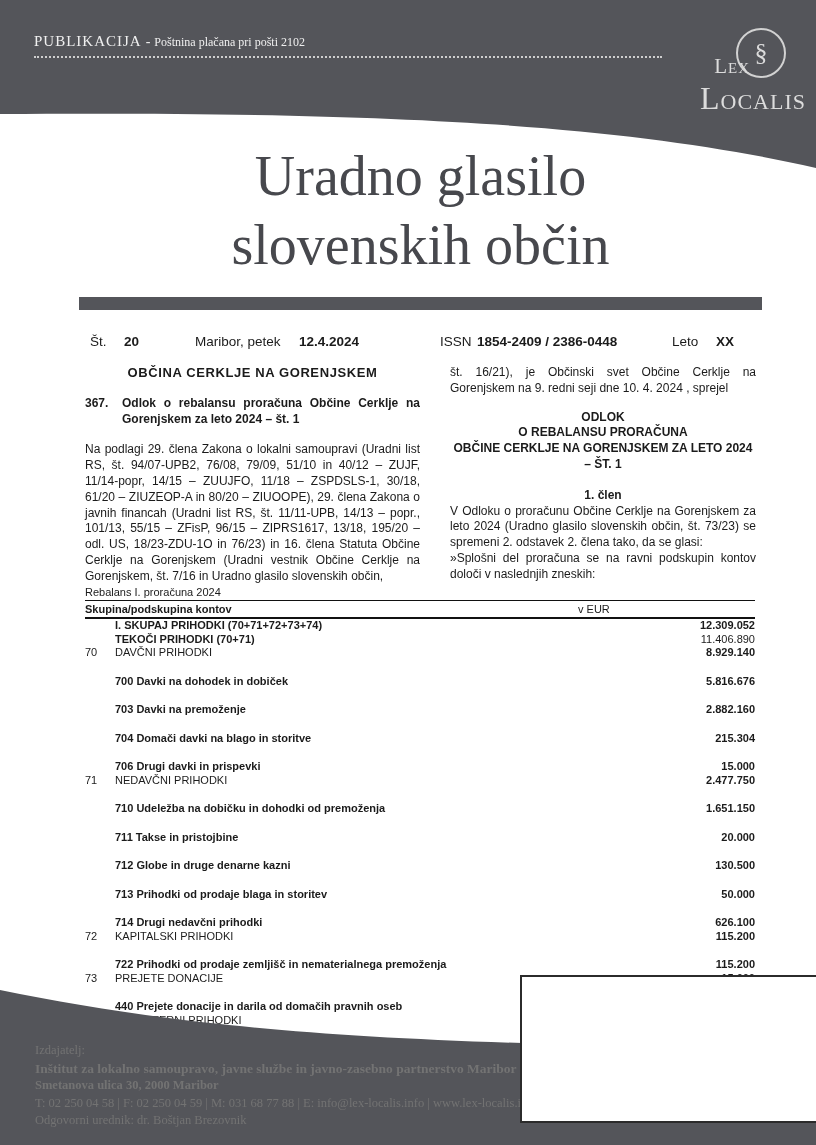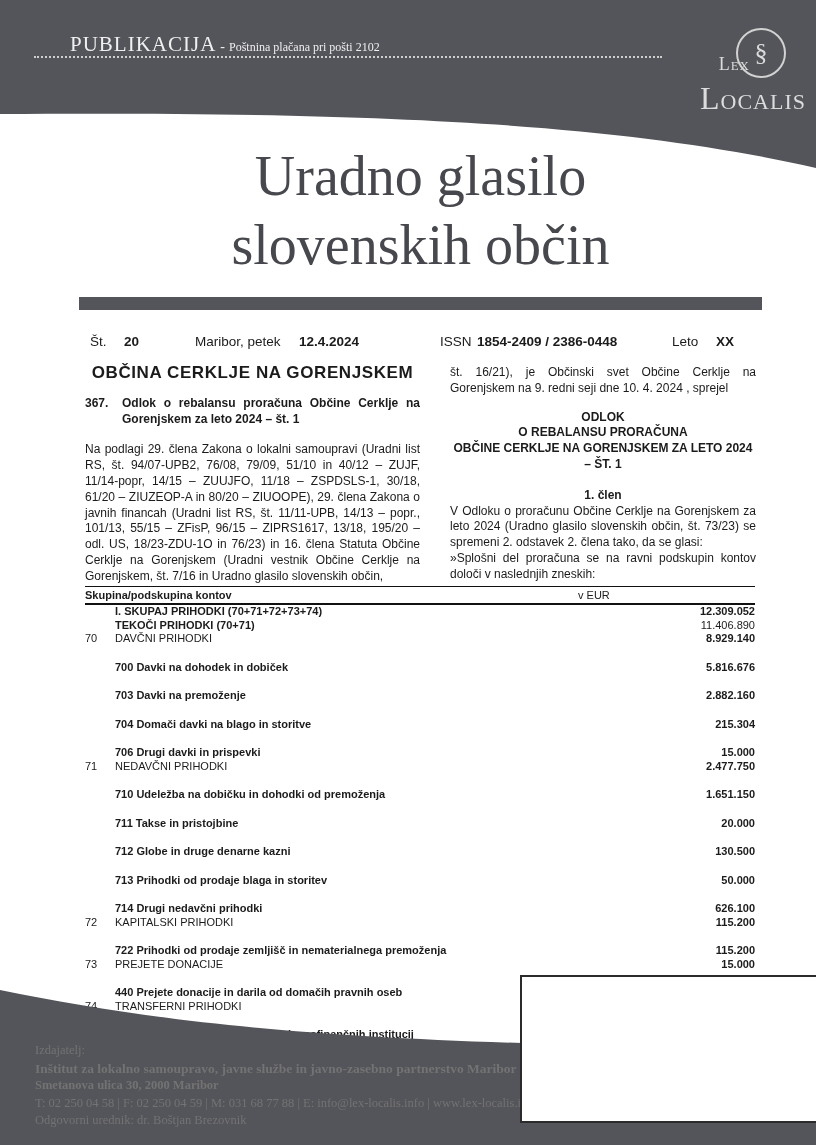--- a/index.html
+++ b/index.html
@@ -5,47 +5,47 @@
   html,body{margin:0;padding:0;background:#888;}
   .page{position:relative;width:816px;height:1145px;background:#fff;margin:0 auto;
         overflow:hidden;font-family:"Liberation Sans",sans-serif;color:#1b1b1b;}
   svg{display:block;}
 
   
   .hdr-shape{position:absolute;top:0;left:0;z-index:1;}
   .hdr-content{position:absolute;top:0;left:0;width:816px;height:170px;z-index:2;
                color:#f0f0f0;font-family:"Liberation Serif",serif;}
   .pub-line{position:absolute;left:34px;top:32px;white-space:nowrap;}
-  .pub-main{font-size:21px;letter-spacing:1px;margin-left:36px;}
+  .pub-main{font-size:15px;letter-spacing:1px;}
   .pub-dash{font-size:14px;}
   .pub-small{font-size:12px;}
   .dotted-rule{position:absolute;left:34px;top:56px;width:628px;height:0;
                border-top:2px dotted #cfcfcf;}
   .logo{position:absolute;top:28px;right:4px;width:180px;height:100px;color:#dcdcdc;}
   .logo-circle{position:absolute;top:0;right:26px;width:46px;height:46px;border:2px solid #d2d2d2;
                border-radius:50%;text-align:center;line-height:46px;font-size:26px;}
-  .logo-lex{position:absolute;top:26px;right:62px;font-size:18px;font-variant:small-caps;
+  .logo-lex{position:absolute;top:26px;right:62px;font-size:21px;font-variant:small-caps;
             letter-spacing:1px;}
   .logo-localis{position:absolute;top:52px;right:6px;font-size:32px;font-variant:small-caps;
                 letter-spacing:1px;}
 
   
   .masthead{position:absolute;top:142px;left:79px;width:683px;text-align:center;z-index:0;
             font-family:"Liberation Serif",serif;font-size:56px;line-height:69px;color:#47484d;}
   .title-bar{position:absolute;top:297px;left:79px;width:683px;height:13px;background:#54555a;}
 
   
   .issuebar{position:absolute;top:334px;left:0;width:816px;height:18px;font-size:13.5px;}
   .issuebar span{position:absolute;white-space:nowrap;}
   .b{font-weight:bold;text-align:center;}
 
   
   .col-left{position:absolute;top:365px;left:85px;width:335px;font-size:12px;line-height:15.8px;}
   .col-right{position:absolute;top:365px;left:450px;width:306px;font-size:12px;line-height:15.8px;}
-  .muni-head{text-align:center;font-weight:bold;font-size:17px;letter-spacing:.6px;}
+  .muni-head{text-align:center;font-weight:bold;font-size:13px;letter-spacing:.6px;}
   .item{display:flex;margin-top:15px;font-weight:bold;}
   .item-num{width:37px;flex:none;}
   .item-title{flex:1;text-align:justify;}
   .para{margin-top:15px;text-align:justify;}
   .just{text-align:justify;}
   .decree-head{margin-top:13px;text-align:center;font-weight:bold;}
   .article-head{margin-top:15px;text-align:center;font-weight:bold;}
 
   
   .btable{position:absolute;top:586px;left:85px;width:670px;font-size:11px;}
@@ -127,20 +127,21 @@
       <div>O REBALANSU PRORAČUNA</div>
       <div>OBČINE CERKLJE NA GORENJSKEM ZA LETO 2024</div>
       <div>– ŠT. 1</div>
     </div>
     <div class="article-head">1. člen</div>
     <div class="just">V Odloku o proračunu Občine Cerklje na Gorenjskem za leto 2024 (Uradno glasilo slovenskih občin, št. 73/23) se spremeni 2. odstavek 2. člena tako, da se glasi:</div>
     <div class="just">»Splošni del proračuna se na ravni podskupin kontov določi v naslednjih zneskih:</div>
   </div>
 
   <div class="btable">
+    <div class="tcaption">Rebalans I. proračuna 2024</div>
     <div class="thead">
       <div class="th1">Skupina/podskupina kontov</div>
       <div class="th2">v EUR</div>
     </div>
     <div id="table-body">
         <div class="trow total">
           <span class="tnum"></span>
           <span class="tlabel">I. SKUPAJ PRIHODKI (70+71+72+73+74)</span>
           <span class="tval">12.309.052</span>
         </div>

